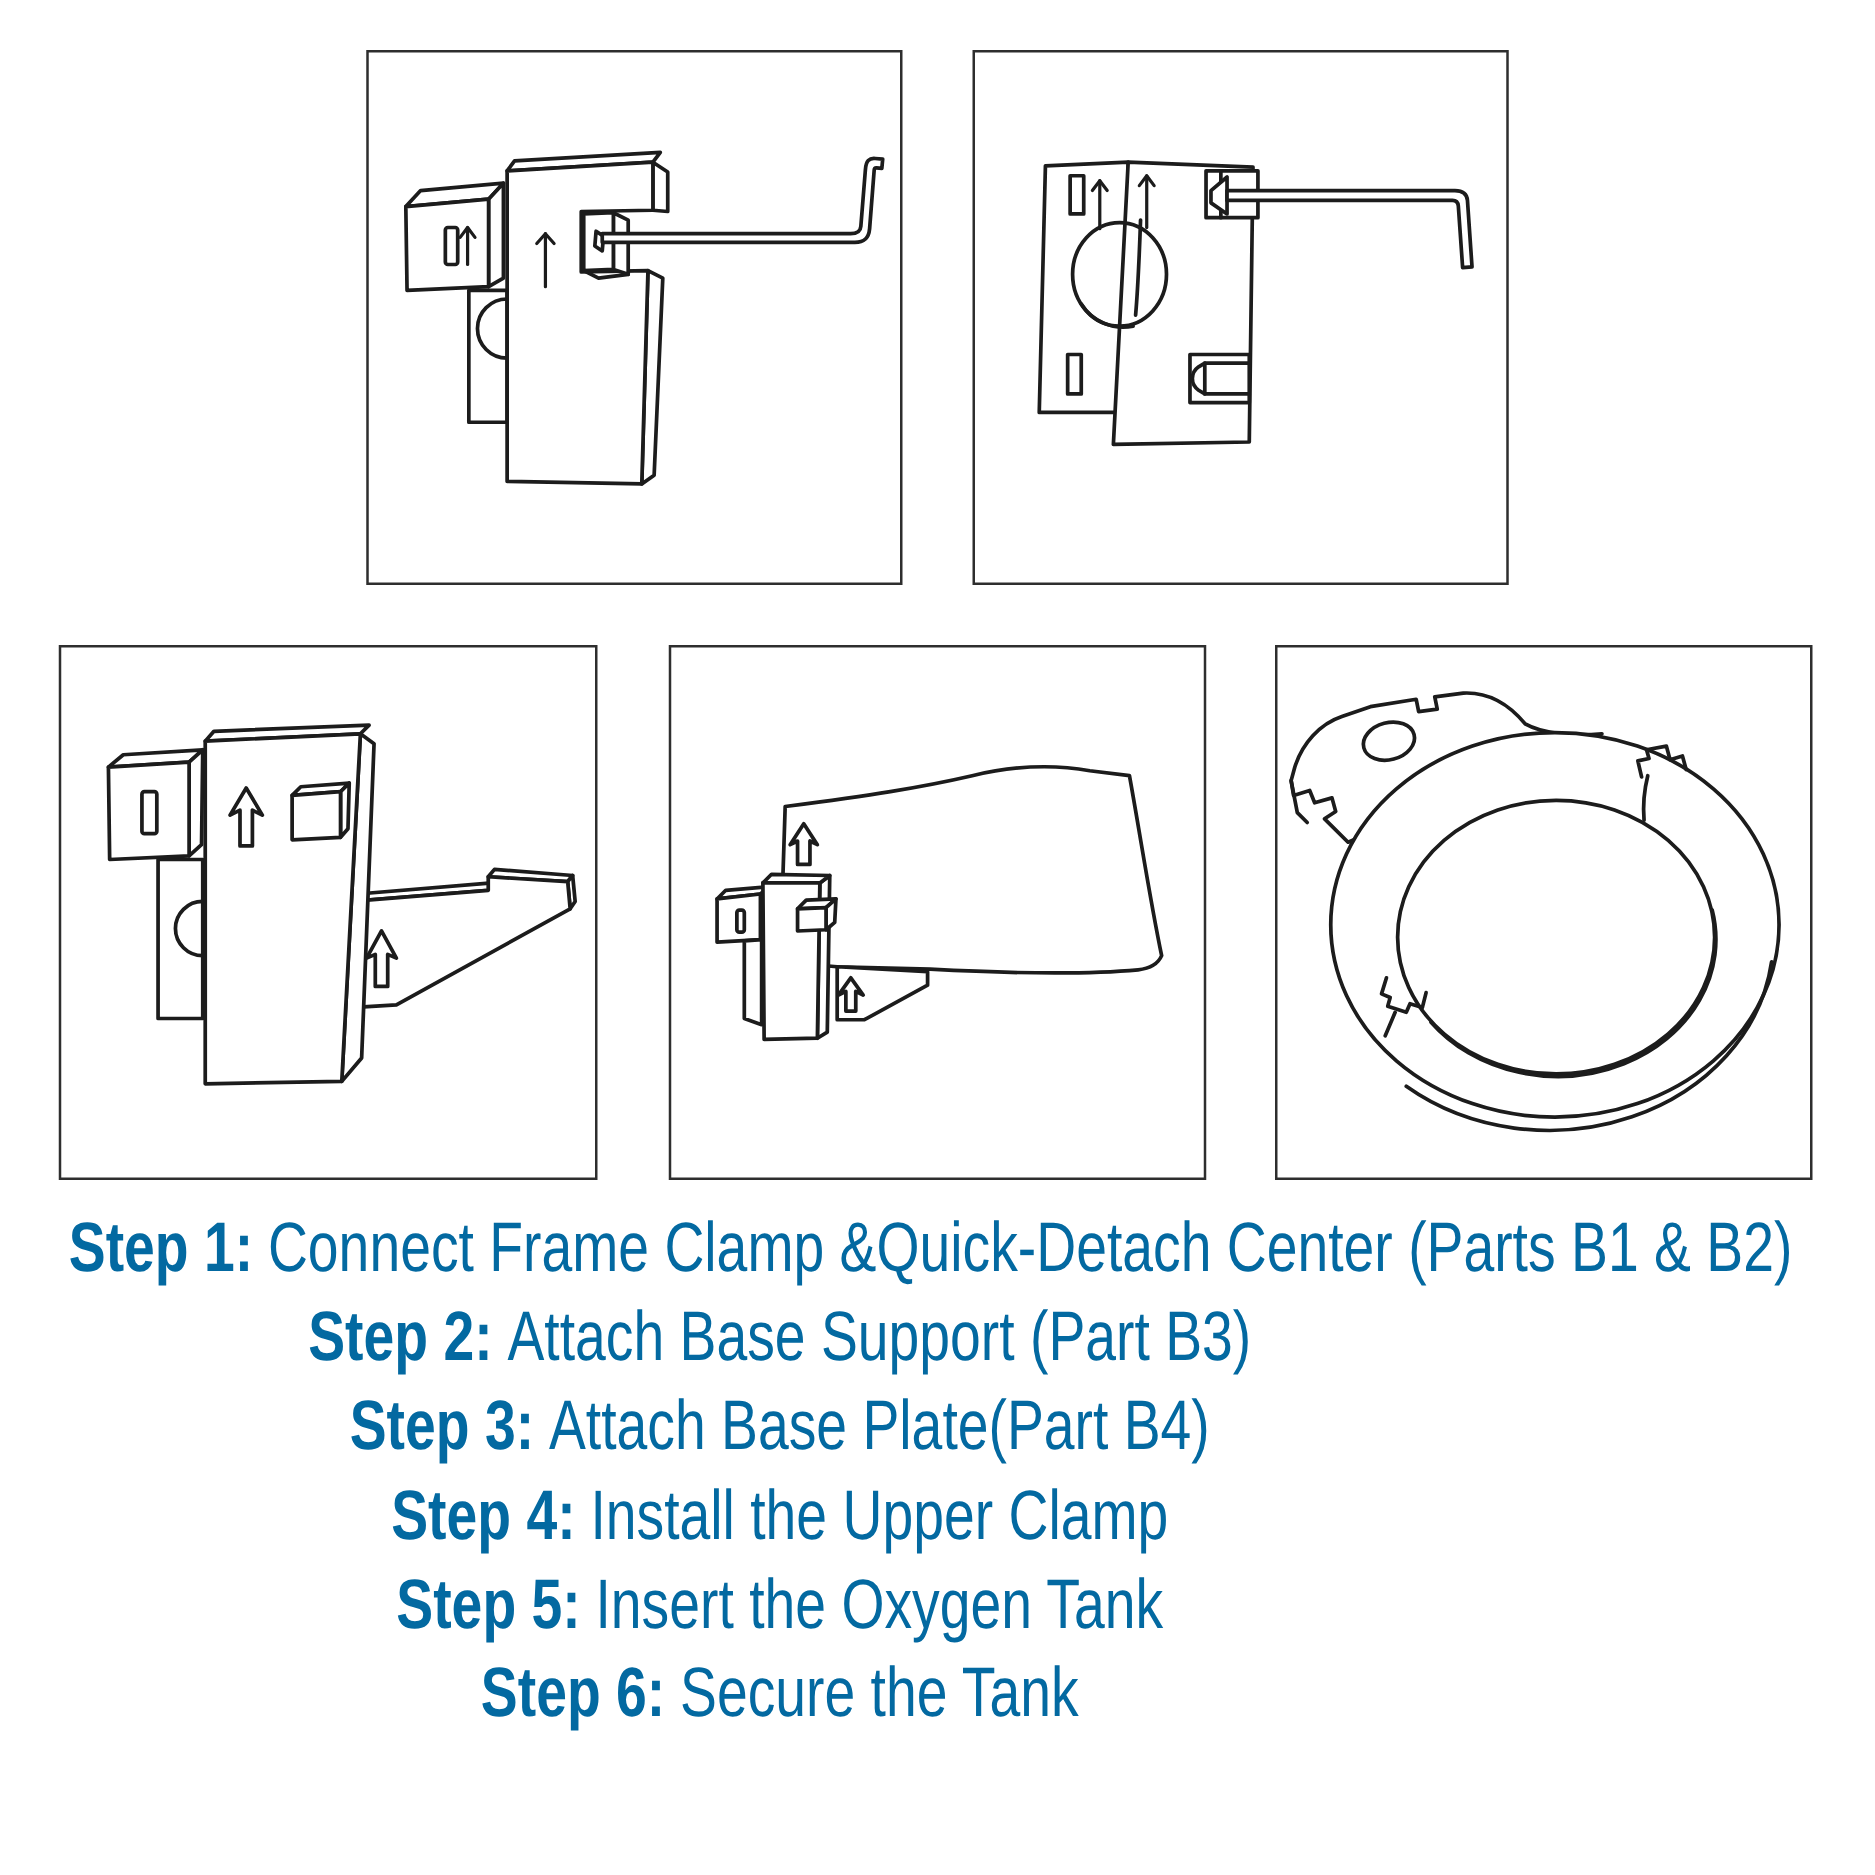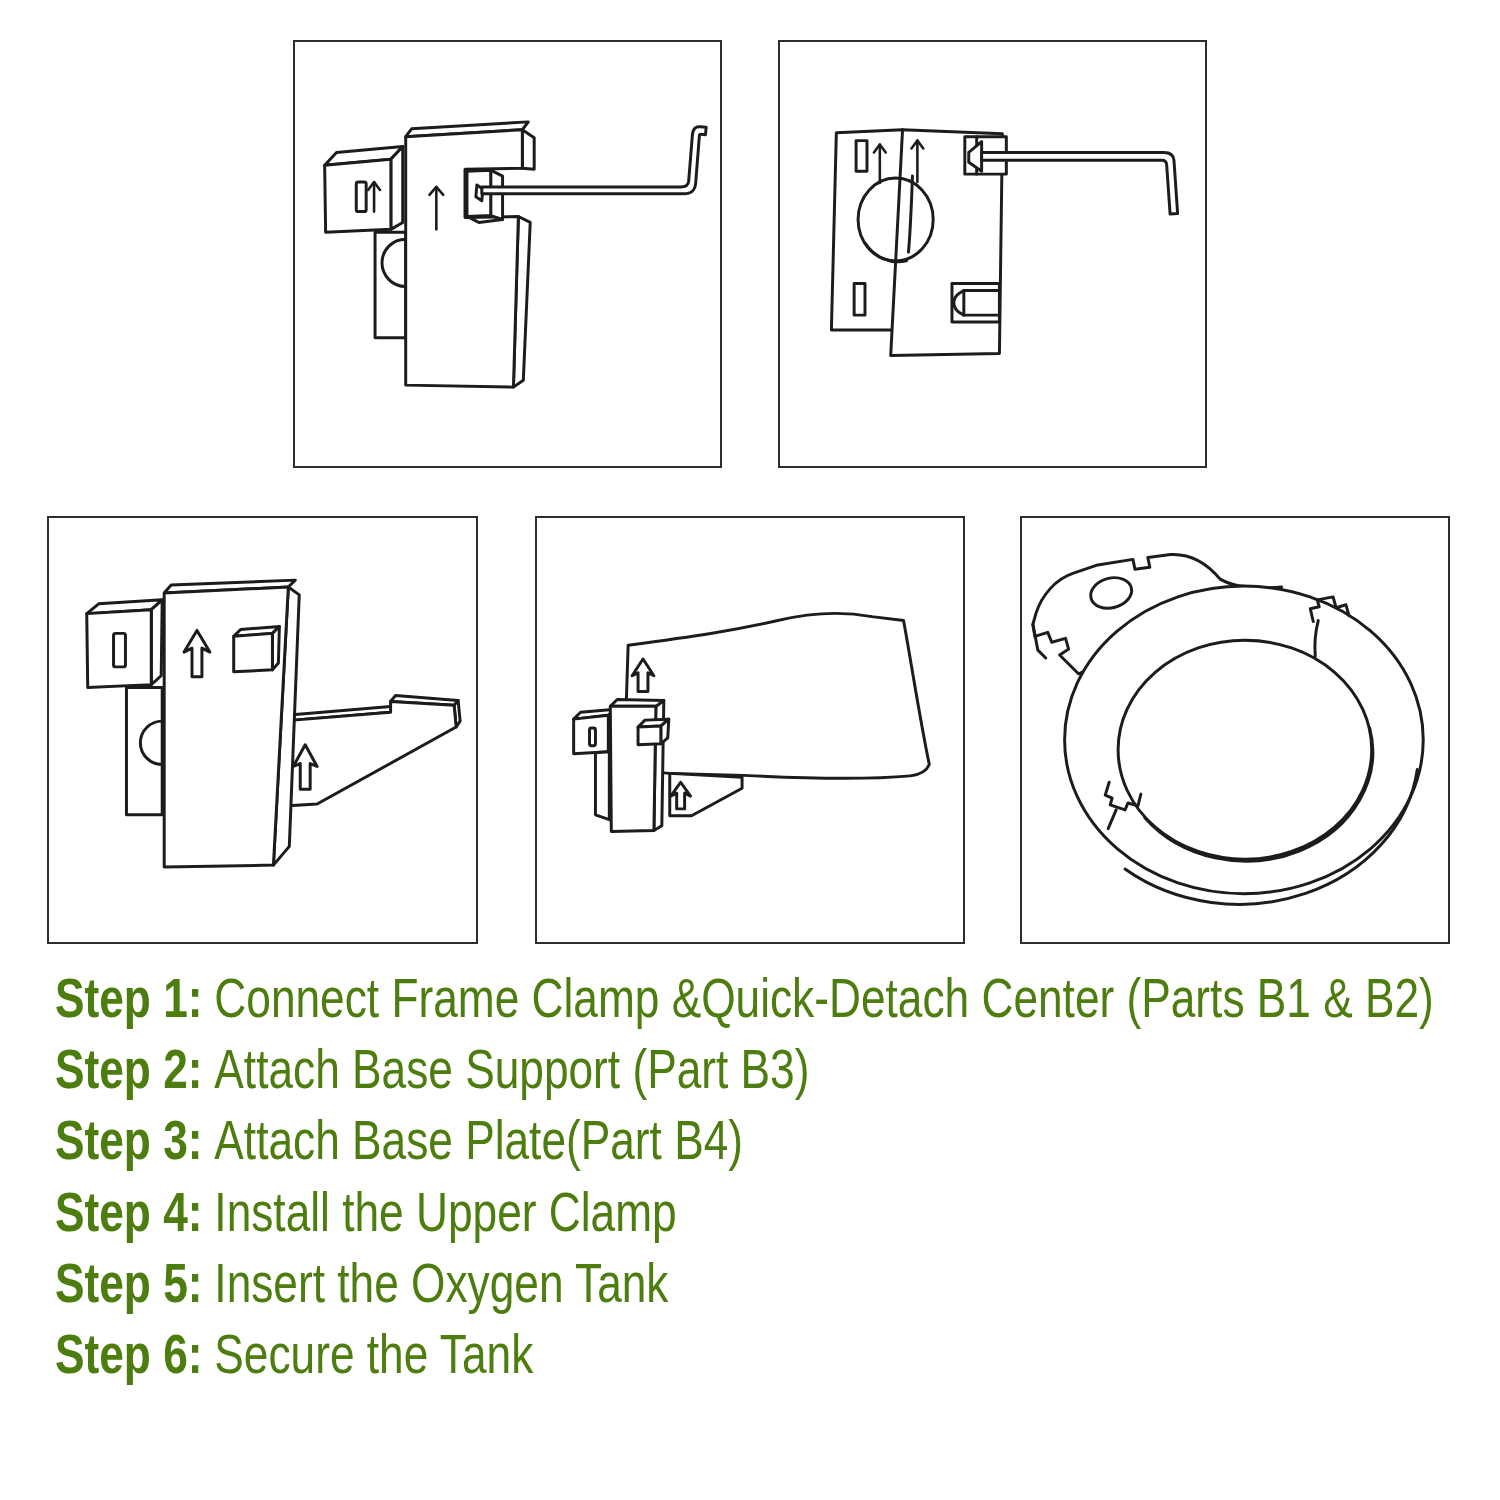--- a/index.html
+++ b/index.html
@@ -8,22 +8,22 @@
   .panel{position:absolute;background:#ffffff;border:2px solid #2e2e2e;box-sizing:border-box;}
   .panel svg{display:block;width:100%;height:100%;}
   #panel-1{left:293px;top:40px;width:429px;height:428px;}
   #panel-2{left:778px;top:40px;width:429px;height:428px;}
   #panel-3{left:47px;top:516px;width:431px;height:428px;}
   #panel-4{left:535px;top:516px;width:430px;height:428px;}
   #panel-5{left:1020px;top:516px;width:430px;height:428px;}
   .ln{fill:none;stroke:#1c1c1c;stroke-width:3;stroke-linejoin:round;stroke-linecap:round;}
   .fc{fill:#ffffff;stroke:#1c1c1c;stroke-width:3;stroke-linejoin:round;stroke-linecap:round;}
   .thin{fill:none;stroke:#1c1c1c;stroke-width:2.6;stroke-linejoin:round;stroke-linecap:round;}
-  #steps{position:absolute;left:55px;top:962px;width:1440px;color:#4d7c0f;
-         font-size:56px;line-height:71.2px;}
+  #steps{position:absolute;left:55px;top:962px;width:1440px;color:#0369a1;
+         font-size:56px;line-height:71.2px;text-align:center;}
   .step-line{transform:scaleX(0.79);transform-origin:0 0;white-space:nowrap;}
   .step-label{font-weight:bold;}
   .step-text{margin-left:15px;}
 </style>
 </head>
 <body>
 
 <div class="panel" id="panel-1">
   <svg viewBox="0 0 430 430" preserveAspectRatio="none">
     <g>

